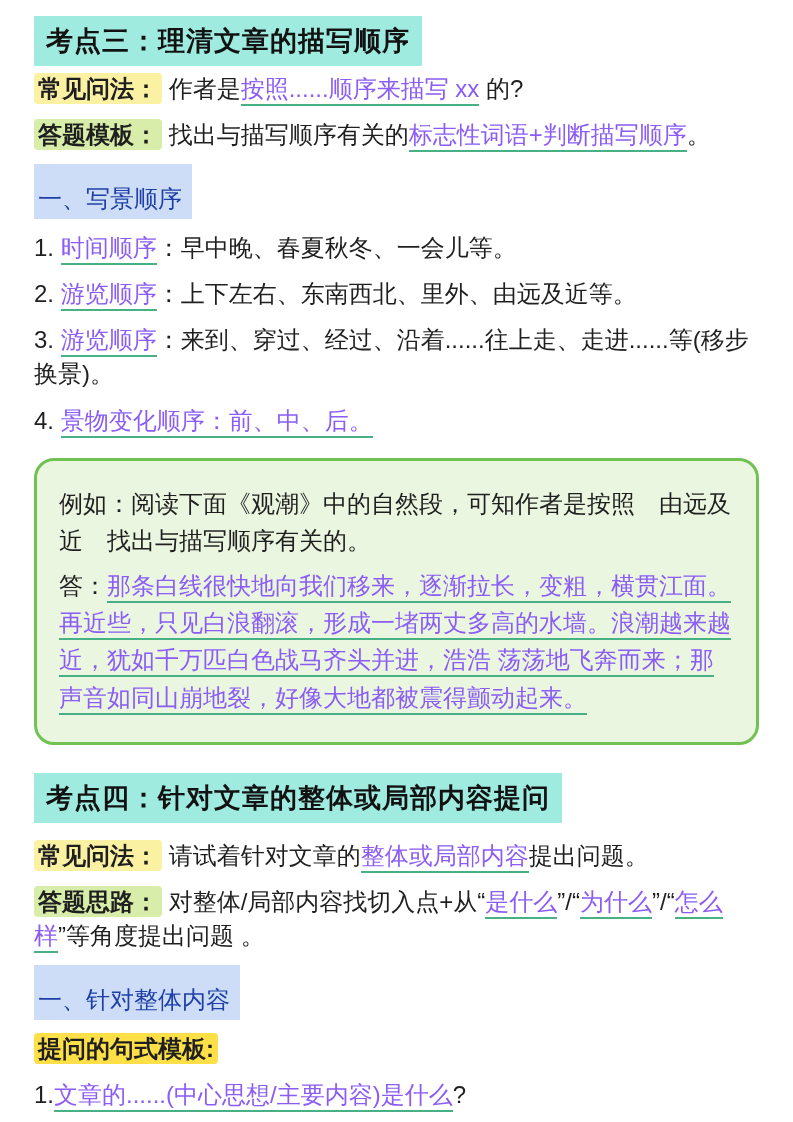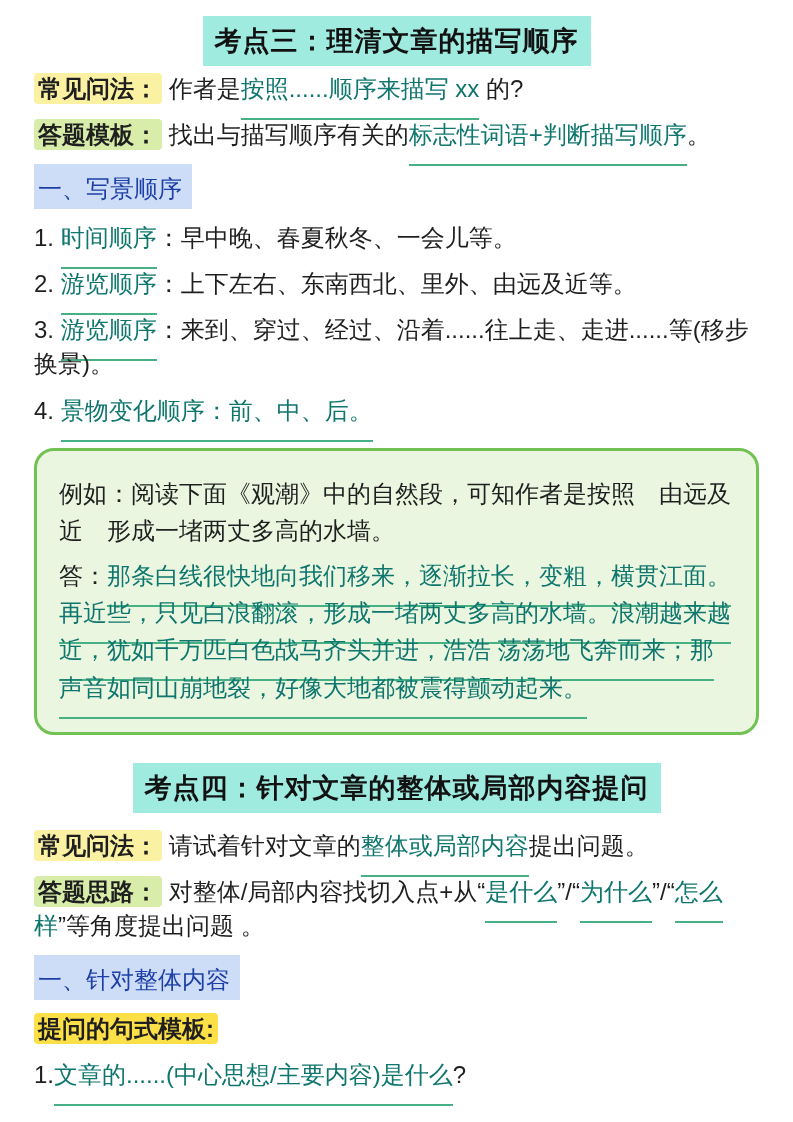--- a/index.html
+++ b/index.html
@@ -11,21 +11,21 @@
     color: #1f1f1f;
   }
   .page {
     box-sizing: border-box;
     width: 793px;
     min-height: 1122px;
     padding: 16px 34px 10px 34px;
     display: flex;
     flex-direction: column;
   }
-  .center { text-align: center; }
+  .center { }
   .title-chip {
     display: inline-block;
     background: #9febe0;
     color: #121212;
     font-size: 27px;
     font-weight: 700;
     padding: 7px 12px;
     letter-spacing: 1px;
   }
   p.line {
@@ -40,27 +40,27 @@
   }
   .hl-yellow { background: #fbf1a3; }
   .hl-green  { background: #d7eda9; }
   .hl-orange { background: #f6c05a; }
   .hl-pink   { background: #fde047; }
   .sub-blue {
     display: inline-block;
     background: #cddcf7;
     color: #1d3fa6;
     font-size: 24px;
-    padding: 8px 10px 3px 4px;
+    padding: 18px 10px 3px 4px;
     font-weight: 400;
   }
   .ru {
-    color: #0f766e;
+    color: #8b5cf6;
     border-bottom: 2px solid #47b185;
-    padding-bottom: 16px;
+    padding-bottom: 2px;
   }
   .example-box {
     border: 3px solid #72c153;
     border-radius: 20px;
     background: #eaf6e0;
     padding: 16px 22px 18px 22px;
     margin: 14px 0 16px 0;
   }
   .example-box p.line { line-height: 1.55; margin: 8px 0; }
   .sect4-title { margin: 12px 0 10px 0; }
@@ -96,21 +96,21 @@
   </p>
   <p class="line">
     <span>3. </span><span class="ru">游览顺序</span><span>：</span><span>来到、穿过、经过、沿着......往上走、走进......等(移步换景)。</span>
   </p>
   <p class="line">
     <span>4. </span><span class="ru">景物变化顺序：前、中、后。</span>
   </p>
 
   <div class="example-box">
     <p class="line">
-      <span>例如：阅读下面《观潮》中的自然段，可知作者是按照　由远及近　形成一堵两丈多高的水墙。</span>
+      <span>例如：阅读下面《观潮》中的自然段，可知作者是按照　由远及近　找出与描写顺序有关的。</span>
     </p>
     <p class="line">
       <span>答：</span><span class="ru">那条白线很快地向我们移来，逐渐拉长，变粗，横贯江面。再近些，只见白浪翻滚，形成一堵两丈多高的水墙。浪潮越来越近，犹如千万匹白色战马齐头并进，浩浩 荡荡地飞奔而来；那声音如同山崩地裂，好像大地都被震得颤动起来。</span>
     </p>
   </div>
 
   <div class="center sect4-title">
     <span class="title-chip">考点四：针对文章的整体或局部内容提问</span>
   </div>
 

